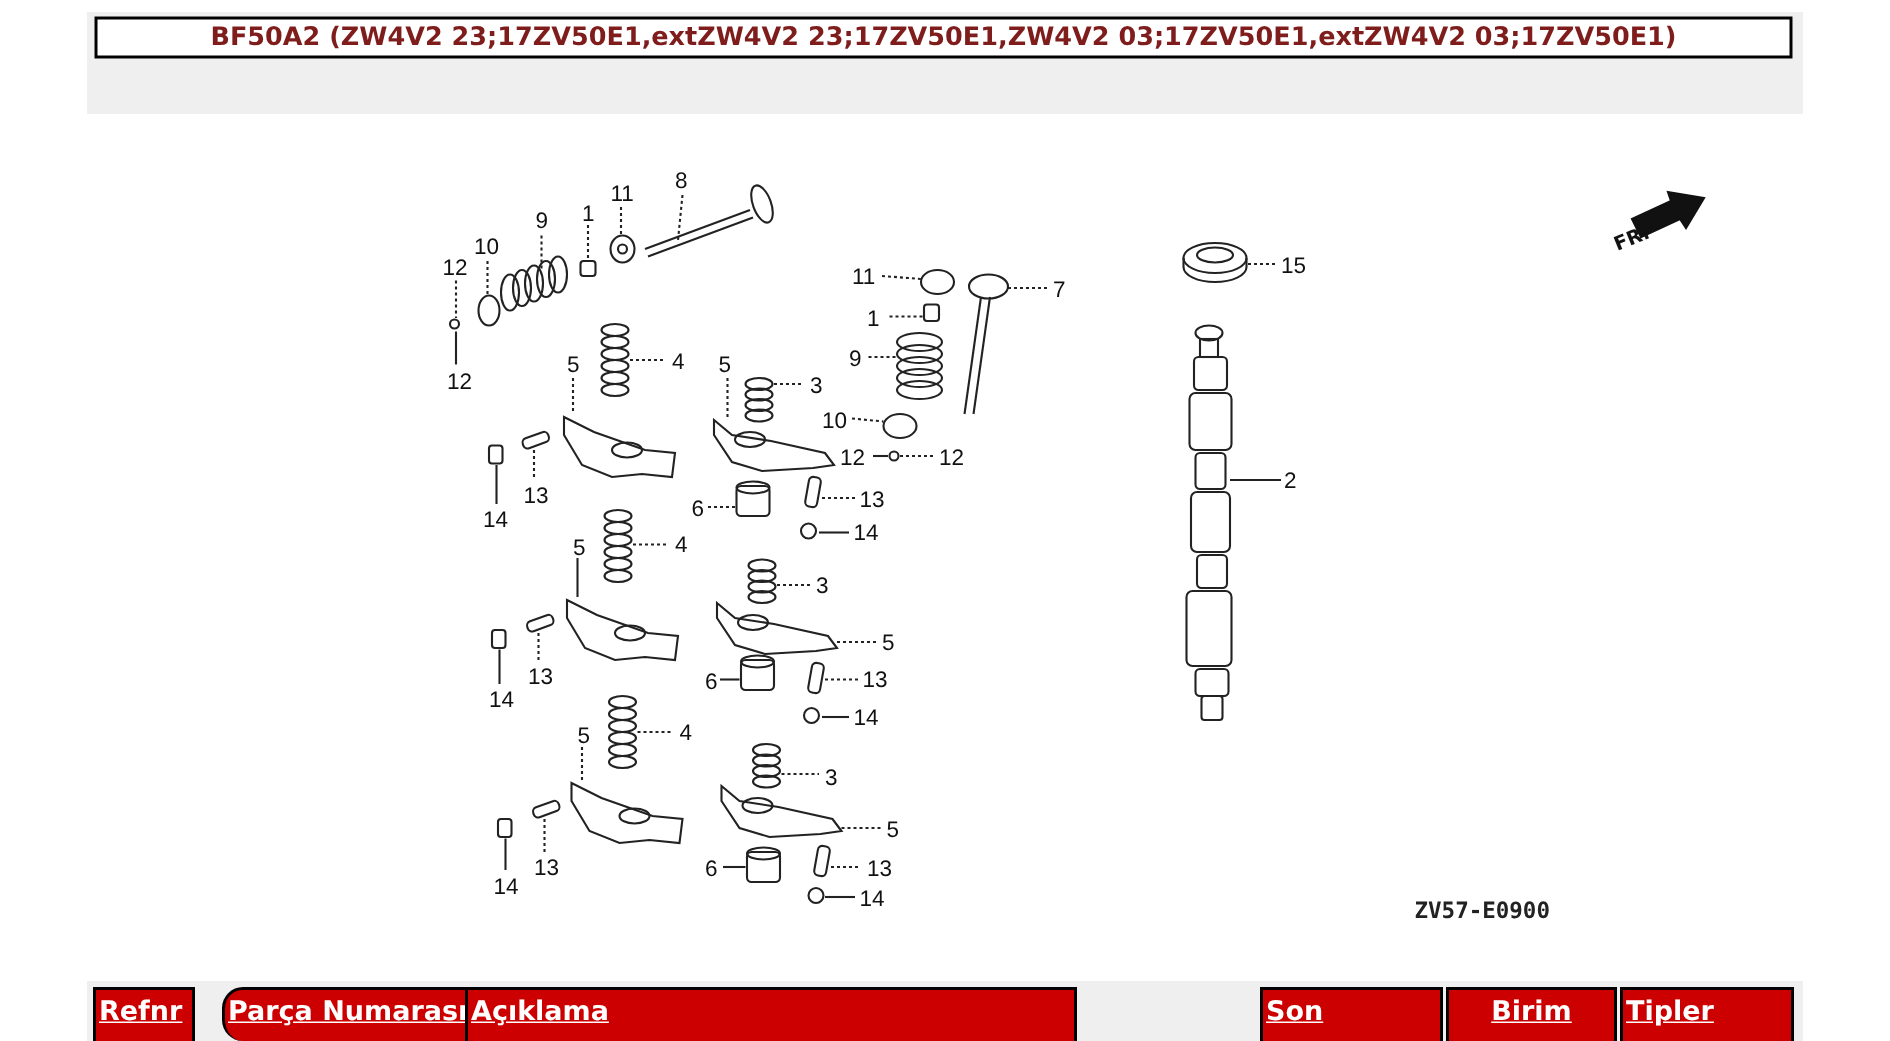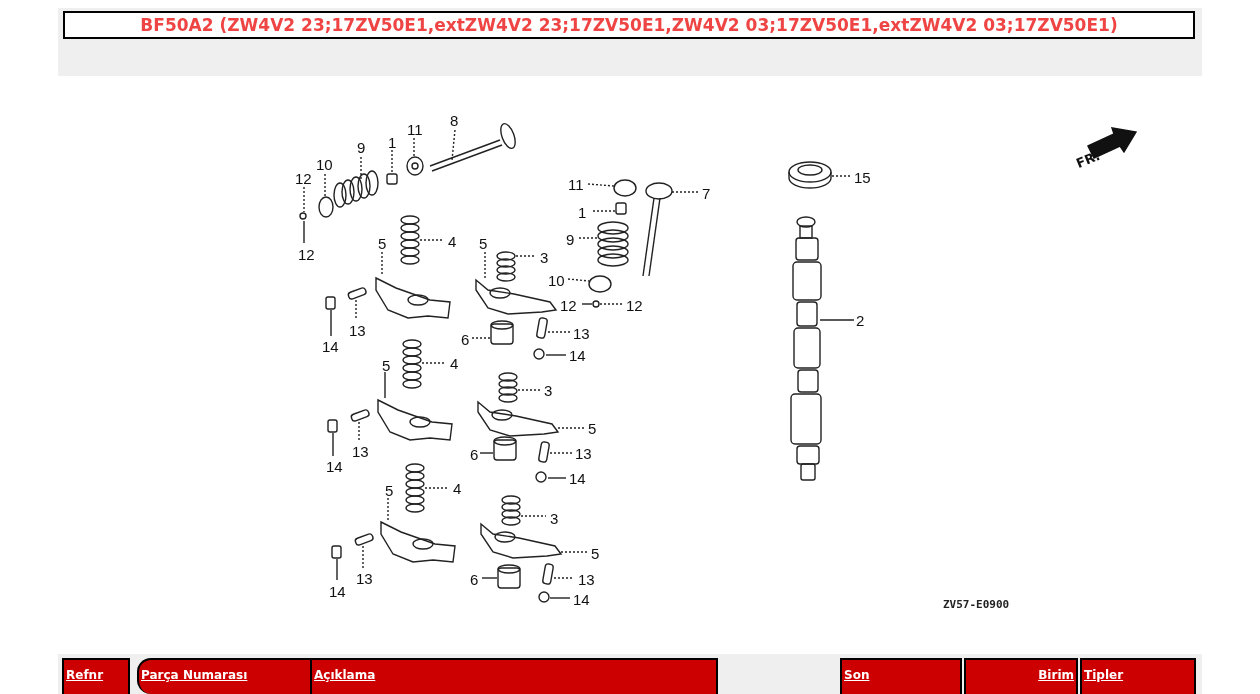--- a/index.html
+++ b/index.html
@@ -2,38 +2,38 @@
 <html><head>
 <meta charset="utf-8">
 <style>
   html, body { margin: 0; padding: 0; background: #ffffff; }
   body { width: 1260px; height: 694px; overflow: hidden; position: relative;
          font-family: "DejaVu Sans", "Liberation Sans", sans-serif; }
   .hdr-wrap { position: absolute; left: 58px; top: 8px; width: 1144px; height: 68px;
               background: #efefef; }
   .hdr-box { position: absolute; left: 5px; width: 1128px; border: 2px solid #000;
              background: #fff; text-align: center; font-weight: bold; font-size: 17px;
-             color: #ef4444; line-height: 24px; }
+             color: #7f1d1d; line-height: 24px; }
   .hdr-title { top: 3px; height: 24px; }
   .hdr-sub { top: 34px; height: 24px; }
   .diagram { position: absolute; left: 58px; top: 80px; width: 1144px; height: 560px; }
   .diagram svg { position: absolute; left: 0; top: 0; }
   .callout { position: absolute; font-family: "Liberation Sans", sans-serif; font-size: 15px;
              color: #111; line-height: 15px; }
-  .code { position: absolute; font-family: "DejaVu Sans Mono", monospace; font-size: 11px;
+  .code { position: absolute; font-family: "DejaVu Sans Mono", monospace; font-size: 15px;
           font-weight: bold; color: #222; letter-spacing: 0px; }
   .fr { position: absolute; font-family: "DejaVu Sans", sans-serif; font-weight: bold;
         font-size: 13px; color: #111; transform: rotate(-22deg); }
   .tbl-wrap { position: absolute; left: 58px; top: 654px; width: 1144px; height: 40px;
               background: #efefef; }
   .th { position: absolute; top: 4px; height: 36px; background: #cc0000;
         border: 2px solid #000; border-bottom: none; box-sizing: border-box; }
-  .th a { display: block; color: #ffffff; font-weight: bold; font-size: 12px;
+  .th a { display: block; color: #ffffff; font-weight: bold; font-size: 18px;
           text-decoration: underline; line-height: 30px; padding: 0 2px; white-space: nowrap; }
-  .th.center a { text-align: right; }
+  .th.center a { text-align: center; }
   .th.right a { }
 </style>
 </head>
 <body>
 
 <div class="hdr-wrap">
   <div class="hdr-box hdr-title">BF50A2 (ZW4V2 23;17ZV50E1,extZW4V2 23;17ZV50E1,ZW4V2 03;17ZV50E1,extZW4V2 03;17ZV50E1)</div>
 </div>
 
 <div class="diagram">
@@ -268,21 +268,21 @@
       <span class="callout" style="left: 798px; top: 233px;">2</span>
     </div>
   <div class="code" style="left:885px; top:518px;">ZV57-E0900</div>
   <div class="fr" style="left:1018px; top:72px;">FR.</div>
 </div>
 
 <div class="tbl-wrap">
   <div class="th" style="left:4px; width:68px;">
     <a href="#">Refnr</a>
   </div>
-  <div class="th" style="left:79px; width:208px;border-radius:14px;">
+  <div class="th" style="left:90px; width:208px;border-radius:14px;">
     <a href="#">Parça Numarası</a>
   </div>
   <div class="th" style="left:252px; width:408px;">
     <a href="#">Açıklama</a>
   </div>
   <div class="th" style="left:782px; width:122px;">
     <a href="#">Son</a>
   </div>
   <div class="th center" style="left:906px; width:114px;">
     <a href="#">Birim</a>

